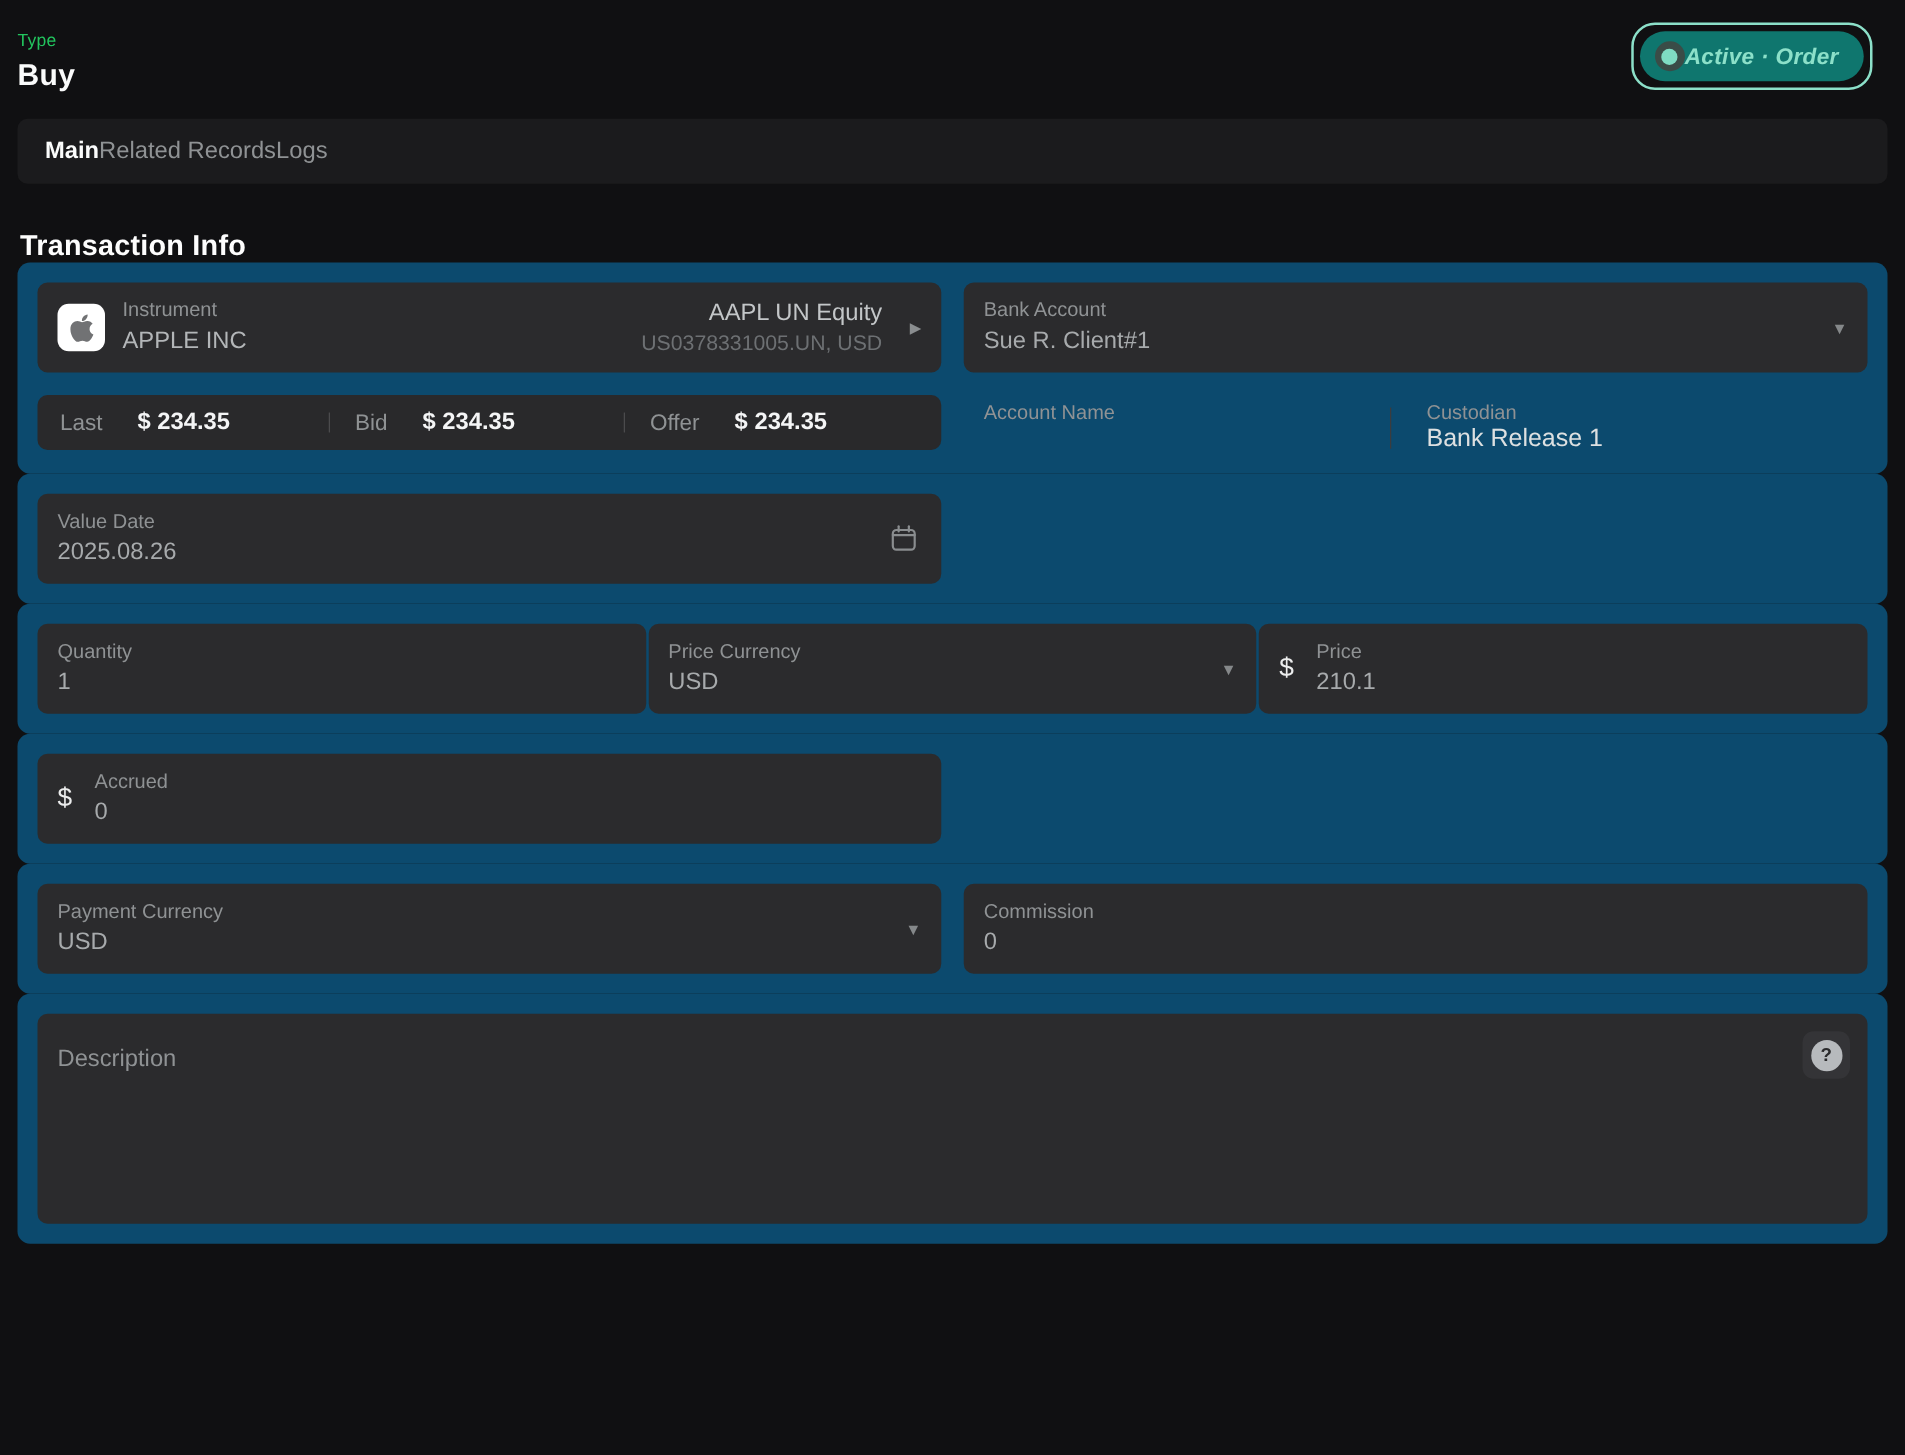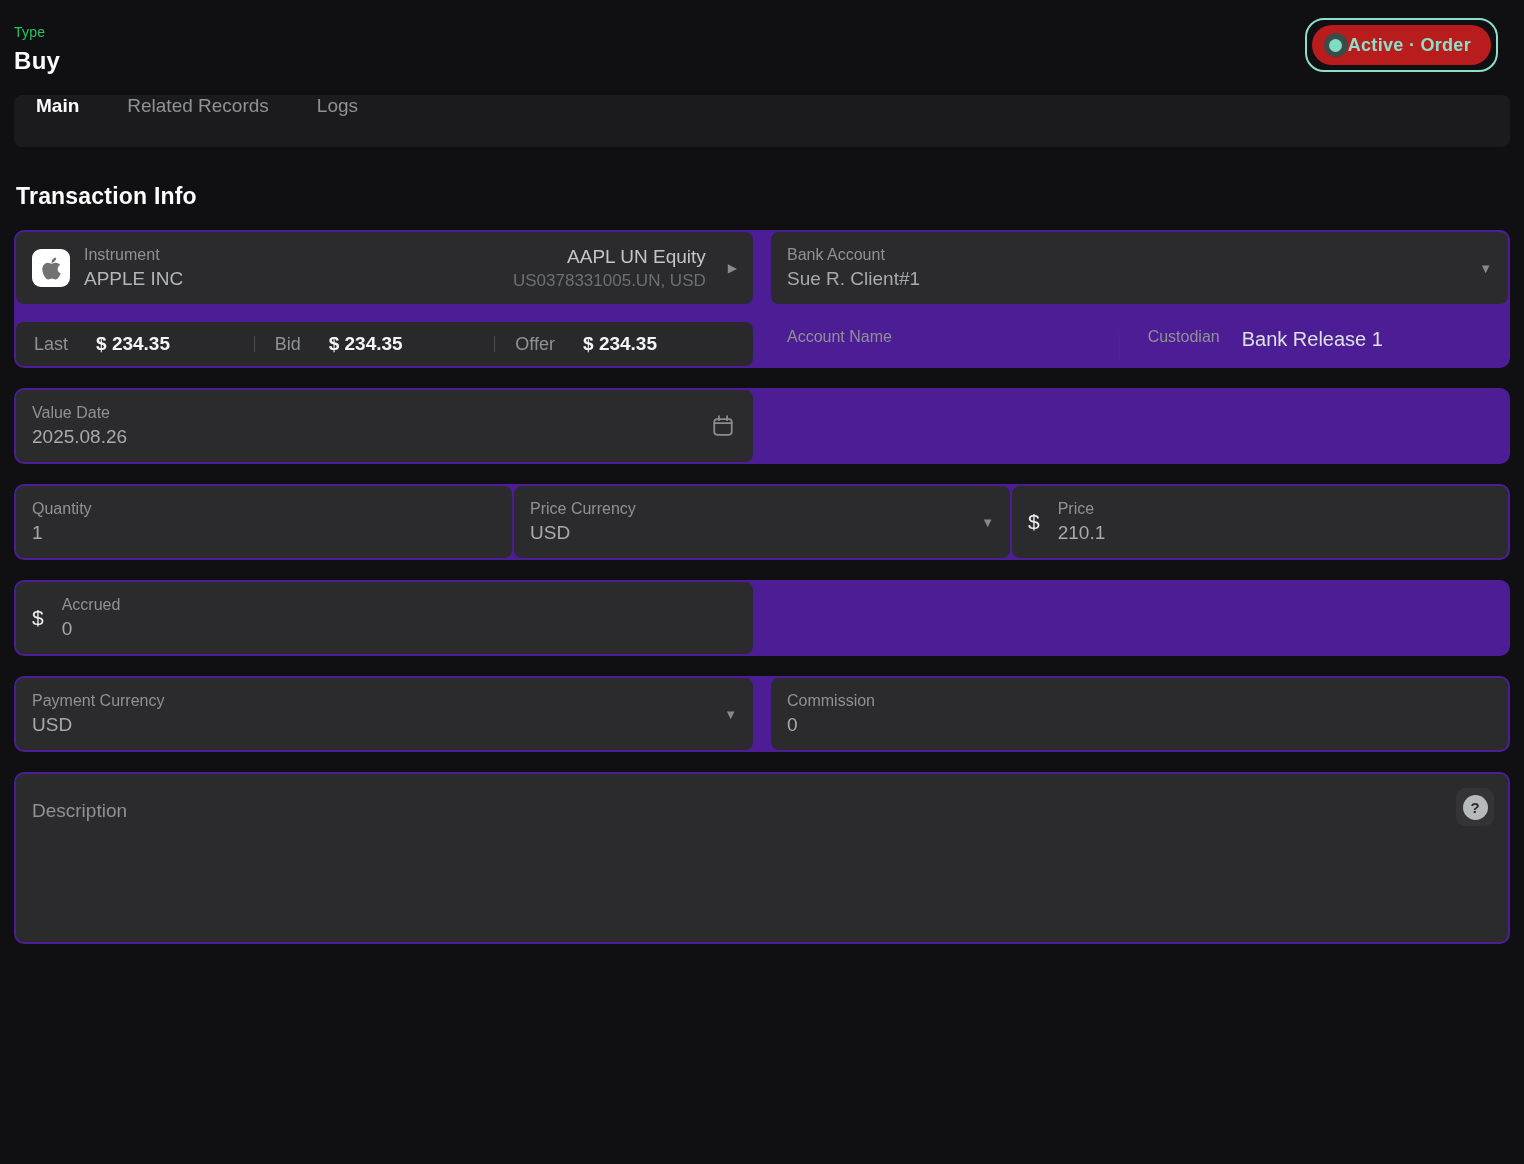--- a/index.html
+++ b/index.html
@@ -20,48 +20,49 @@
   .header{display:flex;justify-content:space-between;align-items:flex-start}
   .type-label{font-size:14px;color:#22c55e;margin-bottom:7px;letter-spacing:.2px}
   .type-value{font-size:24px;font-weight:bold;color:#fafbfb;letter-spacing:.3px}
   .badge-outer{
     border:2px solid var(--accent);
     border-radius:19px;
     padding:5px;
     margin:-6px 12px 0 0;
   }
   .badge-inner{
-    background:#b91c1c;
+    background:#0f766e;
     border-radius:999px;
     display:flex;align-items:center;
     padding:8px 20px 8px 12px;
+    font-style:italic;
   }
   .badge-dot{
     width:24px;height:24px;border-radius:50%;
     background:#3a4c47;
     display:flex;align-items:center;justify-content:center;
   }
   .badge-dot i{width:13px;height:13px;border-radius:50%;background:var(--status-dot);display:block}
   .badge-text{color:var(--accent);font-weight:bold;font-size:18px;letter-spacing:.3px}
 
   
   .tabbar{
     margin-top:20px;height:52px;
     background:#1b1b1d;border-radius:8px;
-    display:flex;gap:48px;
+    display:flex;align-items:center;
     padding:0 22px;font-size:19px;
   }
   .tab{color:#8f9294;cursor:pointer}
   .tab.active{color:#fbfcfc;font-weight:bold}
 
   
   .h-title{margin:36px 2px 0;font-size:23px;font-weight:bold;color:#fdfdfd;letter-spacing:.2px}
 
   
-  .panel{background:#4c1d95;border-radius:10px;padding:2px;margin-top:20px}
+  .panel{background:#0c4a6e;border-radius:10px;padding:16px;}
   .grid2{display:grid;grid-template-columns:1fr 1fr;gap:18px}
   .grid3{display:grid;grid-template-columns:1fr 1fr 1fr;gap:2px}
   .rowgap{row-gap:18px}
 
   .field{
     background:#2b2b2d;border-radius:8px;
     padding:11px 16px;min-height:72px;
     display:flex;align-items:center;gap:14px;
   }
   .col{display:flex;flex-direction:column;gap:4px}
@@ -84,21 +85,21 @@
     background:#29292b;border-radius:8px;height:44px;
     display:flex;align-items:center;padding:0 18px;
   }
   .q{display:flex;align-items:center;gap:28px;flex:1}
   .q-label{color:#8f9294;font-size:18px}
   .q-value{color:#f4f5f6;font-weight:bold;font-size:19px}
   .q-sep{width:1px;height:16px;background:#4b4b4d;margin-right:20px;flex-shrink:0}
 
   
   .acct-block{display:flex;align-items:stretch;padding:6px 0 0 16px}
-  .acct-col{display:flex;flex-direction:row;gap:22px}
+  .acct-col{display:flex;flex-direction:column;gap:0}
   .acct-col.first{flex:0 0 46%}
   .acct-value{font-size:20px;color:#dde0e1}
   .v-div{width:1px;background:#3c3c3e;margin:4px 28px 4px 0}
 
   
   .dollar{font-size:21px;color:#eceded;margin-right:4px;flex-shrink:0}
 
   
   .icon-btn{
     width:40px;height:40px;border-radius:10px;background:#39393b;

